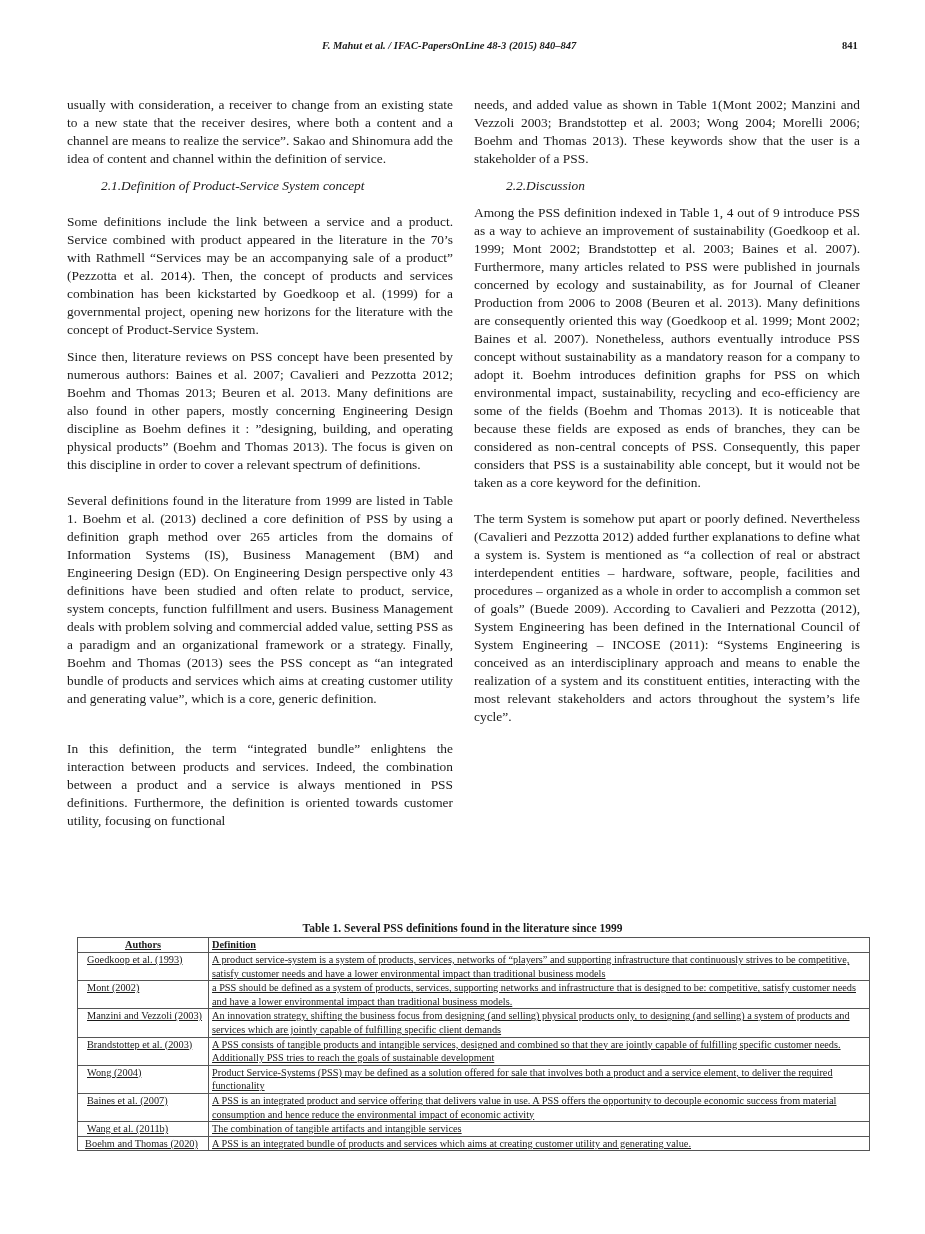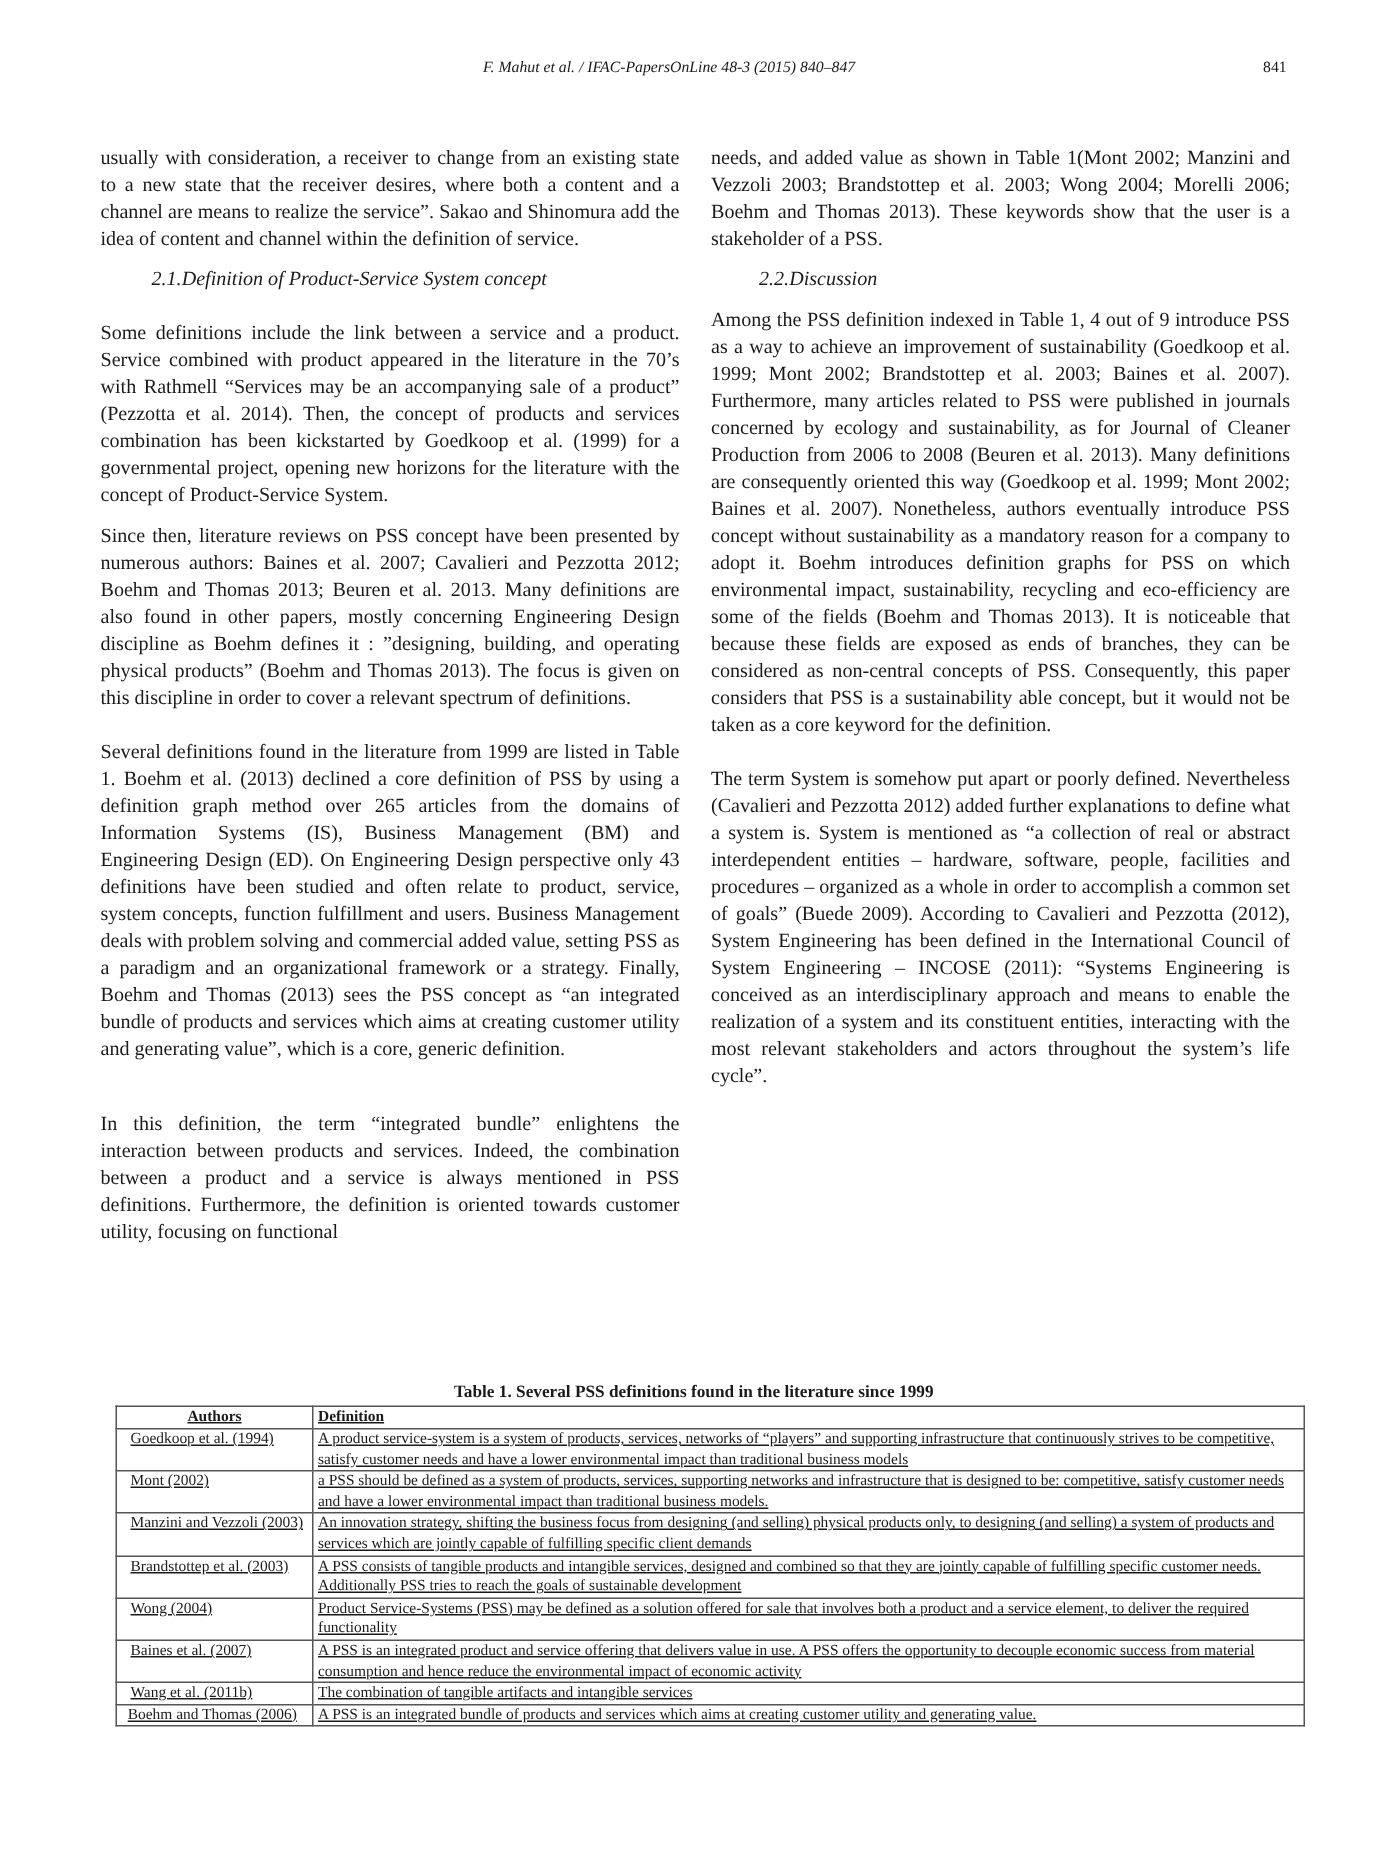--- a/index.html
+++ b/index.html
@@ -3,21 +3,21 @@
 <meta charset="utf-8">
 <style>
   html, body { margin: 0; padding: 0; background: #ffffff; }
   body {
     width: 925px; height: 1234px; position: relative; overflow: hidden;
     font-family: "Liberation Serif", "DejaVu Serif", serif;
     color: #1a1a1a;
   }
   .running-head {
     position: absolute; top: 40px; left: 0; width: 925px; height: 16px;
-    font-size: 10.5px; font-style: italic;
+    font-size: 10.5px; font-style: italic; font-weight: bold;
   }
   .running-head .citation { position: absolute; left: 322px; top: 0; }
   .running-head .page-num { position: absolute; left: 842px; top: 0; font-style: normal; }
 
   .col {
     position: absolute; top: 96px; width: 386px;
     font-size: 13.4px; line-height: 18px;
     text-align: justify;
   }
   .col.left { left: 67px; }
@@ -79,21 +79,21 @@
       <col class="c2">
     </colgroup>
   <thead>
     <tr>
       <th class="col-authors">Authors</th>
       <th>Definition</th>
     </tr>
   </thead>
   <tbody>
     <tr>
-      <td class="author">Goedkoop et al. (1994)</td>
+      <td class="author">Goedkoop et al. (1993)</td>
       <td>A product service-system is a system of products, services, networks of “players” and supporting infrastructure that continuously strives to be competitive, satisfy customer needs and have a lower environmental impact than traditional business models</td>
     </tr>
     <tr>
       <td class="author">Mont (2002)</td>
       <td>a PSS should be defined as a system of products, services, supporting networks and infrastructure that is designed to be: competitive, satisfy customer needs and have a lower environmental impact than traditional business models.</td>
     </tr>
     <tr>
       <td class="author">Manzini and Vezzoli (2003)</td>
       <td>An innovation strategy, shifting the business focus from designing (and selling) physical products only, to designing (and selling) a system of products and services which are jointly capable of fulfilling specific client demands</td>
     </tr>
@@ -107,17 +107,17 @@
     </tr>
     <tr>
       <td class="author">Baines et al. (2007)</td>
       <td>A PSS is an integrated product and service offering that delivers value in use. A PSS offers the opportunity to decouple economic success from material consumption and hence reduce the environmental impact of economic activity</td>
     </tr>
     <tr>
       <td class="author">Wang et al. (2011b)</td>
       <td>The combination of tangible artifacts and intangible services</td>
     </tr>
     <tr class="last">
-      <td class="author">Boehm and Thomas (2006)</td>
+      <td class="author">Boehm and Thomas (2020)</td>
       <td>A PSS is an integrated bundle of products and services which aims at creating customer utility and generating value.</td>
     </tr>
   </tbody>
 </table>
 
 </body></html>

